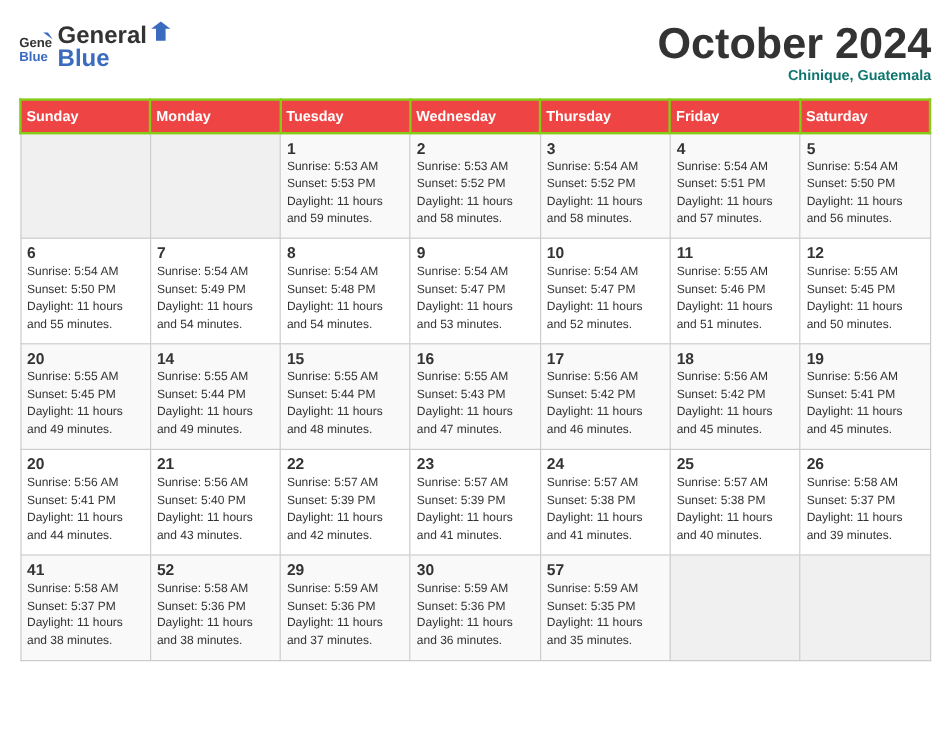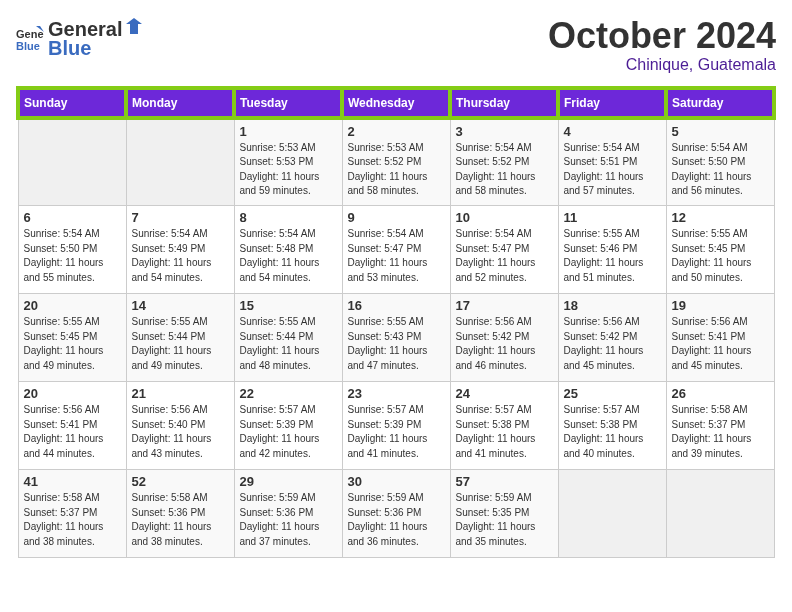--- a/index.html
+++ b/index.html
@@ -29,36 +29,37 @@
       text-align: right;
     }
     .month-title {
       font-size: 36px;
       font-weight: bold;
       color: #333;
       line-height: 1.1;
       margin-left: 19px;
     }
     .location-title {
-      font-size: 16px;
-      color: #4c1d95;
+      font-size: 12px;
+      color: #0f766e;
+      font-weight: bold;
     }
     table {
       width: 100%;
       border-collapse: collapse;
       table-layout: fixed;
     }
     thead tr th {
-      background-color: #6d28d9;
+      background-color: #ef4444;
       color: #fff;
       font-size: 12px;
       font-weight: bold;
       padding: 6px 4px;
       text-align: left;
-      border: 4px solid #84cc16;
+      border: 2px solid #84cc16;
     }
     tbody tr td {
       vertical-align: top;
       border: 1px solid #ccc;
       padding: 4px 5px;
       font-size: 10.5px;
       color: #333;
       height: 88px;
       background: #fff;
     }

